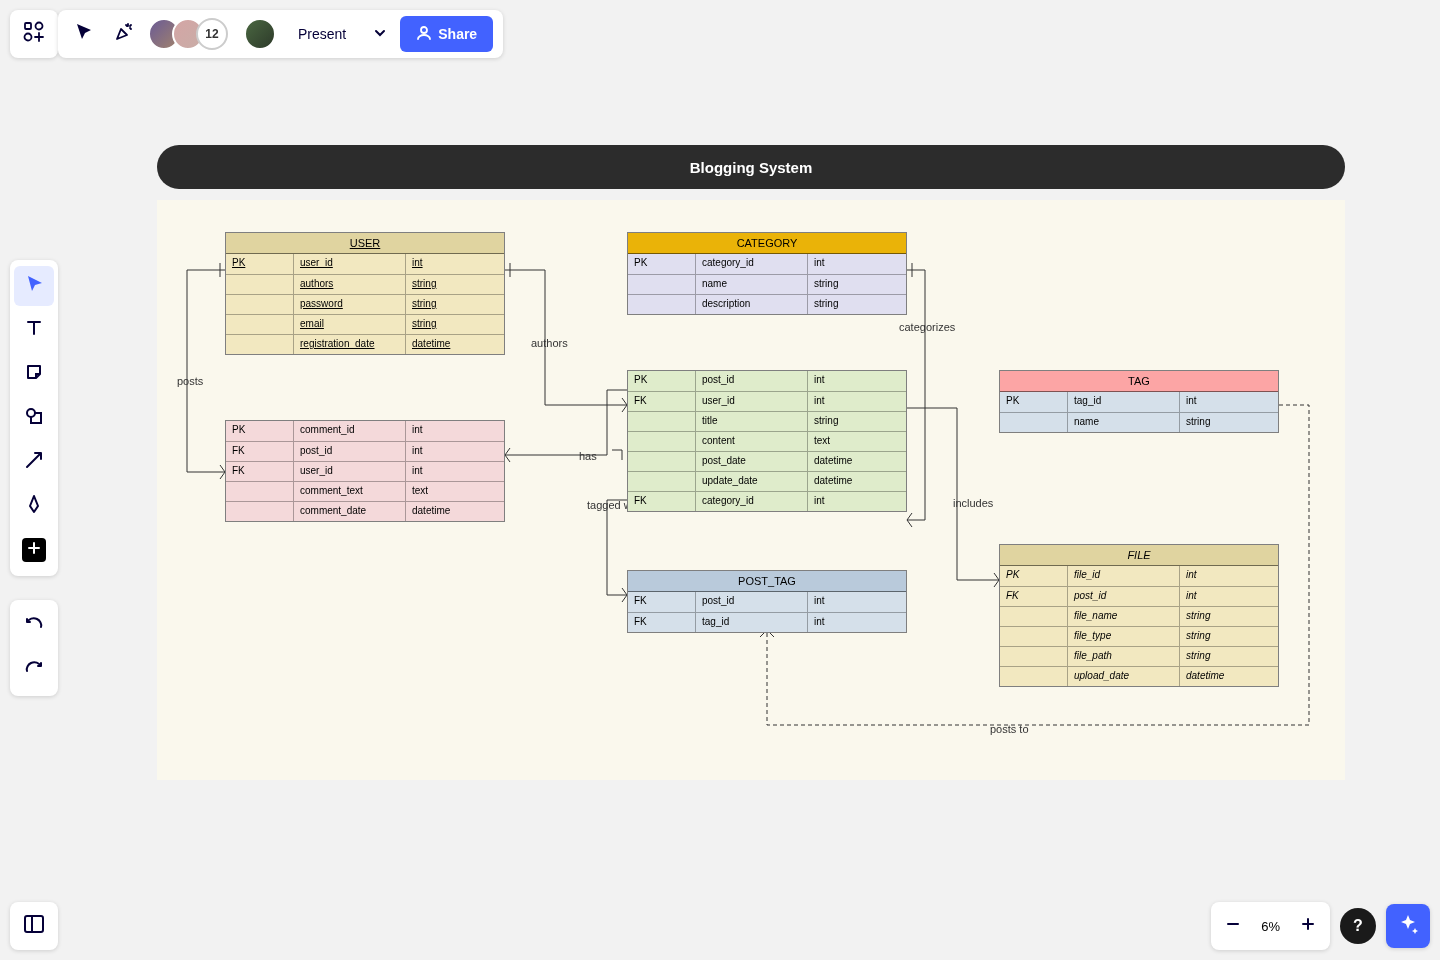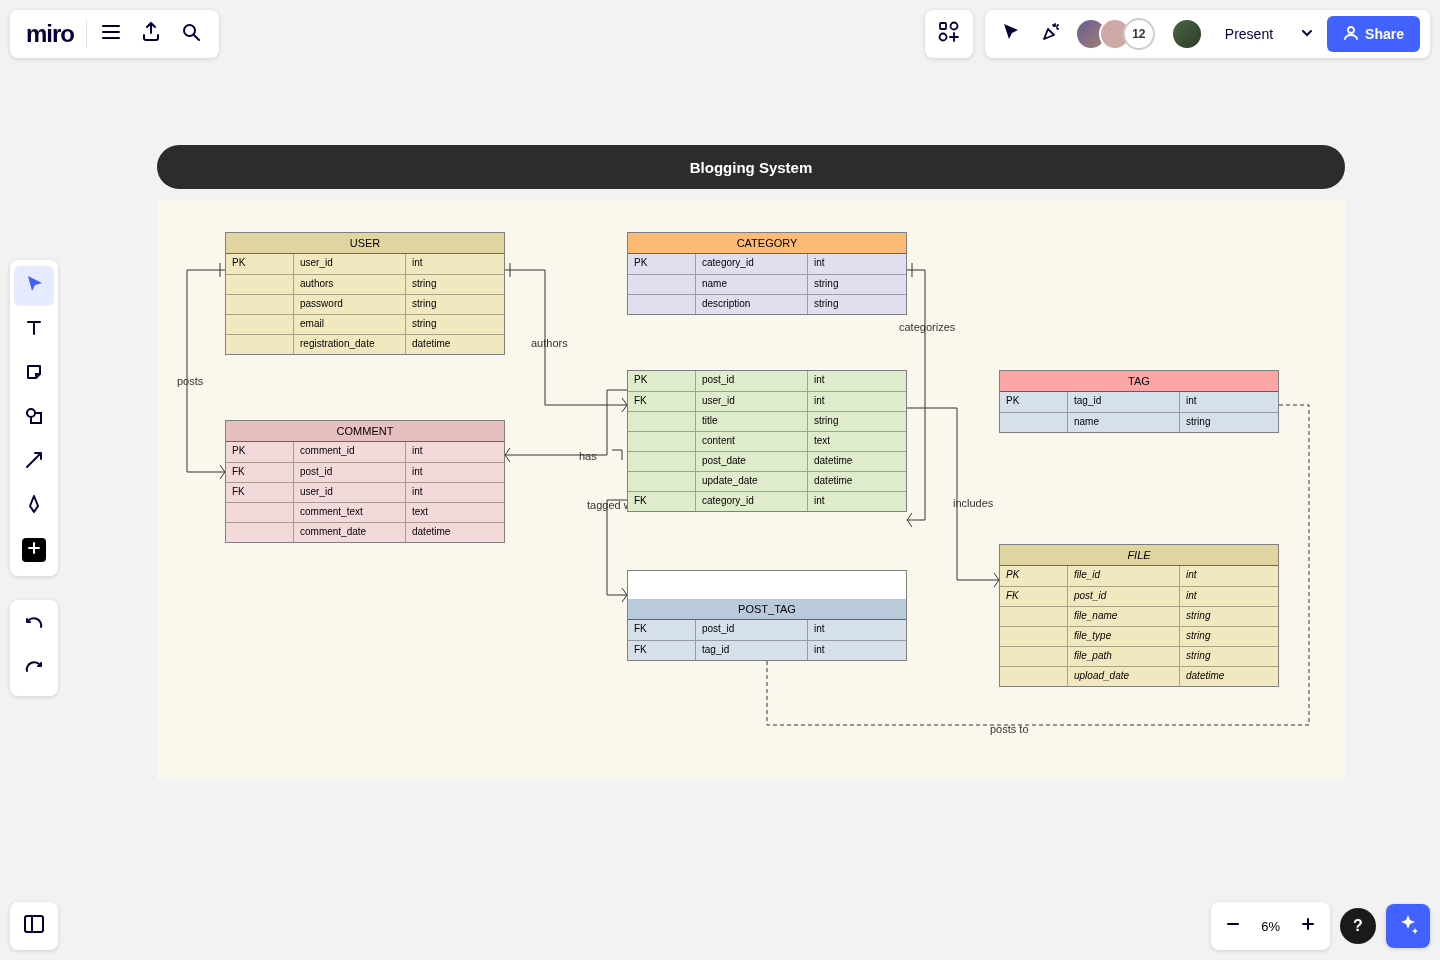--- a/index.html
+++ b/index.html
@@ -4,21 +4,21 @@
 <style>
   * { box-sizing: border-box; margin: 0; padding: 0; }
   html, body { width: 1440px; height: 960px; overflow: hidden; font-family: -apple-system, BlinkMacSystemFont, "Segoe UI", Helvetica, Arial, sans-serif; background: #f2f2f2; }
   
   
   .topbar { position: absolute; top: 10px; left: 10px; right: 10px; height: 48px; display: flex; justify-content: space-between; }
   .topbar-left { display: flex; gap: 0; background: #fff; border-radius: 8px; box-shadow: 0 1px 4px rgba(0,0,0,0.15); height: 48px; align-items: center; padding: 0 8px; }
   .logo { font-weight: 700; font-size: 24px; letter-spacing: -1px; padding: 0 8px; color: #050038; }
   .vdiv { width: 1px; height: 28px; background: #e0e0e0; margin: 0 4px; }
   .icon-btn { width: 40px; height: 40px; display: flex; align-items: center; justify-content: center; cursor: pointer; border-radius: 6px; }
-  .topbar-right { display: flex; gap: 12px; }
+  .topbar-right { display: flex; }
   .card { background: #fff; border-radius: 8px; box-shadow: 0 1px 4px rgba(0,0,0,0.15); height: 48px; display: flex; align-items: center; padding: 0 6px; }
   .avatars { display: flex; align-items: center; }
   .avatar { width: 32px; height: 32px; border-radius: 50%; margin-left: -8px; border: 2px solid #fff; }
   .avatar.a1 { background: linear-gradient(135deg,#6b5b95,#a0826d); margin-left:0; }
   .avatar.a2 { background: linear-gradient(135deg,#d4a5a5,#c9ada7); }
   .avatar.count { background: #fff; border: 2px solid #ccc; display:flex;align-items:center;justify-content:center;font-size:12px;font-weight:600;color:#333; }
   .avatar.a3 { background: linear-gradient(135deg,#4a6741,#2d3a2a); margin-left: 8px; }
   .present-btn { padding: 0 14px; font-size: 14px; font-weight: 500; height: 36px; display:flex;align-items:center;gap:8px;color:#050038; }
   .share-btn { background: #4262ff; color: #fff; border-radius: 6px; padding: 0 16px; height: 36px; display:flex;align-items:center;gap:6px;font-size:14px;font-weight:600; }
   
@@ -44,69 +44,49 @@
   
   
   .entity { position: absolute; border: 1px solid rgba(0,0,0,0.5); font-size: 11px; background: #fff; }
   .entity-header { text-align: center; padding: 4px 0; font-size: 11px; font-weight: 400; border-bottom: 1px solid rgba(0,0,0,0.5); }
   .entity-row { display: flex; height: 20px; align-items: stretch; }
   .entity-row + .entity-row { border-top: 1px solid rgba(0,0,0,0.3); }
   .col-key { width: 68px; padding: 3px 6px; border-right: 1px solid rgba(0,0,0,0.3); font-size: 10px; }
   .col-name { flex: 1; padding: 3px 6px; border-right: 1px solid rgba(0,0,0,0.3); font-size: 10px; }
   .col-type { width: 98px; padding: 3px 6px; font-size: 10px; }
   
-  .e-user { left: 218px; top: 232px; width: 280px; }
+  .e-user { left: 218px; top: 232px; width: 280px; text-decoration: underline; }
   .e-user .entity-header { background: #e0d4a0; }
   .e-user .entity-body { background: #f2e8c0; }
   .e-comment { left: 218px; top: 420px; width: 280px; }
   .e-comment .entity-header { background: #e8bfc0; }
   .e-comment .entity-body { background: #f4d9da; }
   .e-category { left: 620px; top: 232px; width: 280px; }
-  .e-category .entity-header { background: #fdba74; }
+  .e-category .entity-header { background: #eab308; }
   .e-category .entity-body { background: #e0dff0; }
   .e-post { left: 620px; top: 370px; width: 280px; }
   .e-post .entity-header { background: #c7dcb0; }
   .e-post .entity-body { background: #dfeccb; }
   .e-posttag { left: 620px; top: 570px; width: 280px; }
-  .e-posttag .entity-header { background: #b9cadb; margin-top: 28px; }
+  .e-posttag .entity-header { background: #b9cadb; }
   .e-posttag .entity-body { background: #d5e0ea; }
   .e-tag { left: 992px; top: 370px; width: 280px; }
   .e-tag .entity-header { background: #fca5a5; }
   .e-tag .entity-body { background: #d5e0ea; }
   .e-file { left: 992px; top: 544px; width: 280px; font-style: italic; }
   .e-file .entity-header { background: #e0d4a0; }
   .e-file .entity-body { background: #f2e8c0; }
 
   .lines { position:absolute; left:0; top:0; width:1440px; height:960px; pointer-events:none; }
   .rel-label { position:absolute; font-size:11px; color:#333; background: transparent; }
 </style>
 </head>
 <body>
 
 <div class="topbar">
-  <div class="topbar-left">
-    <div class="logo">miro</div>
-    <div class="vdiv"></div>
-    <div class="icon-btn">
-      <span><svg width="20" height="20" viewBox="0 0 20 20">
-            <path d="M2 4h16M2 10h16M2 16h16" stroke="#050038" stroke-width="2" stroke-linecap="round"></path>
-          </svg></span>
-    </div>
-    <div class="icon-btn">
-      <span><svg width="20" height="20" viewBox="0 0 20 20">
-            <path d="M10 2v9M6 5l4-4 4 4M3 13v3a2 2 0 002 2h10a2 2 0 002-2v-3" stroke="#050038" stroke-width="2" fill="none" stroke-linecap="round" stroke-linejoin="round"></path>
-          </svg></span>
-    </div>
-    <div class="icon-btn">
-      <span><svg width="20" height="20" viewBox="0 0 20 20">
-            <circle cx="8.5" cy="8.5" r="5.5" stroke="#050038" stroke-width="2" fill="none"></circle>
-            <path d="M13 13l5 5" stroke="#050038" stroke-width="2" stroke-linecap="round"></path>
-          </svg></span>
-    </div>
-  </div>
   <div class="topbar-right">
     <div class="card" style="width:48px;justify-content:center;">
       <span><svg width="22" height="22" viewBox="0 0 22 22">
             <rect x="2" y="2" width="6" height="6" rx="1" stroke="#050038" stroke-width="1.8" fill="none"></rect>
             <circle cx="16" cy="5" r="3.5" stroke="#050038" stroke-width="1.8" fill="none"></circle>
             <circle cx="5" cy="16" r="3.5" stroke="#050038" stroke-width="1.8" fill="none"></circle>
             <path d="M16 12v8M12 16h8" stroke="#050038" stroke-width="1.8" stroke-linecap="round"></path>
           </svg></span>
     </div>
     <div class="card" style="gap:8px;padding:0 10px;">
@@ -289,21 +269,20 @@
           <div class="col-type">string</div>
         </div>
         <div class="entity-row">
           <div class="col-key"></div>
           <div class="col-name">registration_date</div>
           <div class="col-type">datetime</div>
         </div>
       </div>
   </div>
   <div class="entity e-comment">
-    <div class="entity-header">COMMENT</div>
     <div class="entity-body">
         <div class="entity-row">
           <div class="col-key">PK</div>
           <div class="col-name">comment_id</div>
           <div class="col-type">int</div>
         </div>
         <div class="entity-row">
           <div class="col-key">FK</div>
           <div class="col-name">post_id</div>
           <div class="col-type">int</div>

